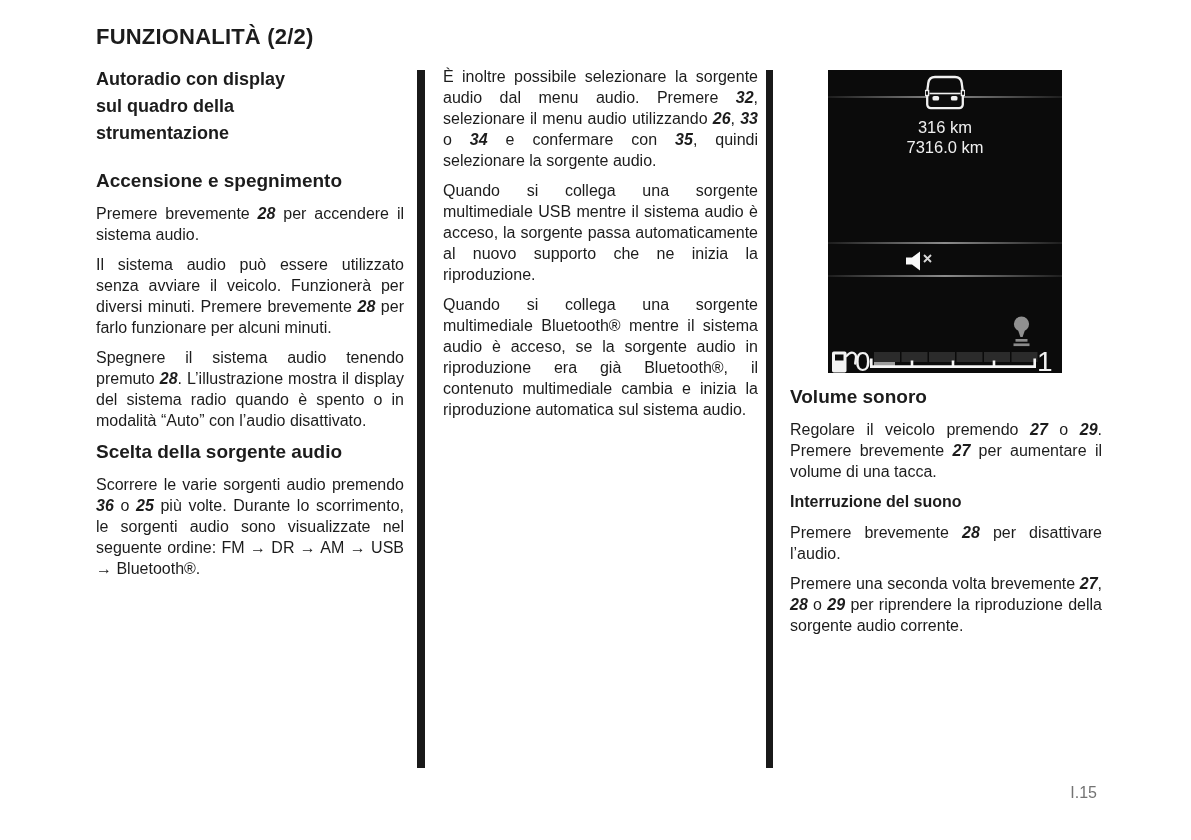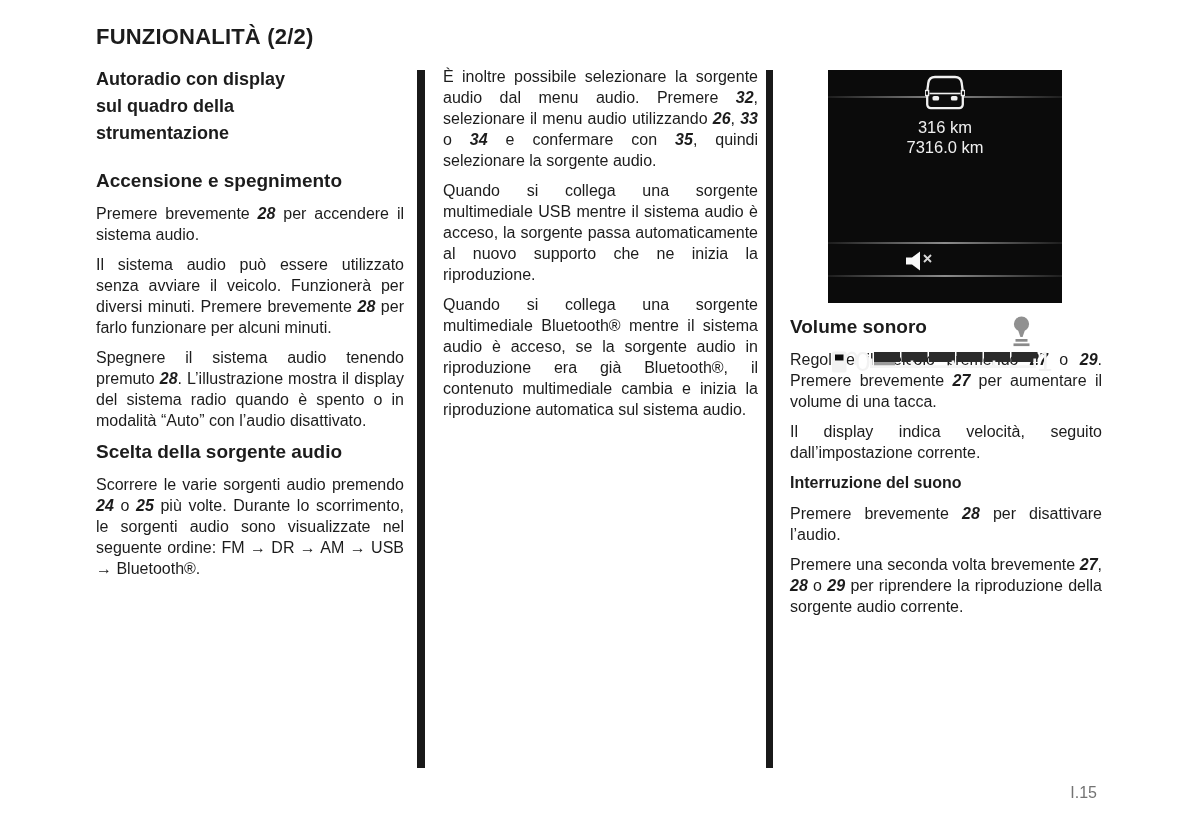--- a/index.html
+++ b/index.html
@@ -25,21 +25,21 @@
   .sub-heading { margin:4px 0 10px 0; font-size:16px; line-height:21px; font-weight:bold; }
   .body { margin:4px 0 9px 0; font-size:16px; line-height:21px; text-align:justify; }
   .ref { font-weight:bold; font-style:italic; }
 
   .vbar { position:absolute; top:70px; height:698px; background:#191919; }
   .vbar-1 { left:417px; width:8px; }
   .vbar-2 { left:766px; width:7px; }
 
   
   .display {
-    position:relative; margin:0 0 12px 38px; width:234px; height:233px;
+    position:relative; margin:0 0 12px 38px; width:234px; height:303px;
     background:#0b0b0b; color:#eeeeee;
   }
   .dline { position:absolute; left:0; width:100%; height:2px;
     background:linear-gradient(90deg,#1d1d1d 0%,#8c8c8c 50%,#1d1d1d 100%); }
   .dline.l-top { top:26px; }
   .dline.l-m1 { top:172px; }
   .dline.l-m2 { top:205px; }
   .car-ic { position:absolute; left:97px; top:4px; }
   .d-text { position:absolute; width:100%; text-align:center; font-size:16.5px; color:#efefef; }
   .d-trip { top:48px; }
@@ -67,21 +67,21 @@
     <h2 class="chapter-heading">Autoradio con display
 sul quadro della
 strumentazione</h2>
 
     <h3 class="section-heading">Accensione e spegnimento</h3>
     <p class="body"><span>Premere brevemente </span><span class="ref">28</span><span> per accendere il sistema audio.</span></p>
     <p class="body"><span>Il sistema audio può essere utilizzato senza avviare il veicolo. Funzionerà per diversi minuti. Premere brevemente </span><span class="ref">28</span><span> per farlo funzionare per alcuni minuti.</span></p>
     <p class="body"><span>Spegnere il sistema audio tenendo premuto </span><span class="ref">28</span><span>. L’illustrazione mostra il display del sistema radio quando è spento o in modalità “Auto” con l’audio disattivato.</span></p>
 
     <h3 class="section-heading spaced">Scelta della sorgente audio</h3>
-    <p class="body"><span>Scorrere le varie sorgenti audio premendo </span><span class="ref">24</span><span> o </span><span class="ref">25</span><span> più volte. Durante lo scorrimento, le sorgenti audio sono visualizzate nel seguente ordine: FM → DR → AM → USB → Bluetooth®.</span></p>
+    <p class="body"><span>Scorrere le varie sorgenti audio premendo </span><span class="ref">36</span><span> o </span><span class="ref">25</span><span> più volte. Durante lo scorrimento, le sorgenti audio sono visualizzate nel seguente ordine: FM → DR → AM → USB → Bluetooth®.</span></p>
   </div>
 
   <div class="vbar vbar-1"></div>
 
   <div class="col col-mid">
     <p class="body"><span>È inoltre possibile selezionare la sorgente audio dal menu audio. Premere </span><span class="ref">32</span><span>, selezionare il menu audio utilizzando </span><span class="ref">26</span><span>, </span><span class="ref">33</span><span> o </span><span class="ref">34</span><span> e confermare con </span><span class="ref">35</span><span>, quindi selezionare la sorgente audio.</span></p>
     <p class="body"><span>Quando si collega una sorgente multimediale USB mentre il sistema audio è acceso, la sorgente passa automaticamente al nuovo supporto che ne inizia la riproduzione.</span></p>
     <p class="body"><span>Quando si collega una sorgente multimediale Bluetooth® mentre il sistema audio è acceso, se la sorgente audio in riproduzione era già Bluetooth®, il contenuto multimediale cambia e inizia la riproduzione automatica sul sistema audio.</span></p>
   </div>
 
@@ -138,21 +138,20 @@
         <rect x="6" y="16" width="21" height="4.5" fill="#9c9c9c"></rect>
         <path d="M2 20.6 H168" stroke="#f5f5f5" stroke-width="2.6"></path>
         <path d="M3.3 12.5 V20 M44 14.5 V20 M85 14.5 V20 M126 14.5 V20 M166.7 12.5 V20" stroke="#f5f5f5" stroke-width="2.6"></path>
       </svg>
 
       <div class="fuel-num fuel-1">1</div>
     </div>
 
     <h3 class="section-heading">Volume sonoro</h3>
     <p class="body"><span>Regolare il veicolo premendo </span><span class="ref">27</span><span> o </span><span class="ref">29</span><span>. Premere brevemente </span><span class="ref">27</span><span> per aumentare il volume di una tacca.</span></p>
-    <p class="body"><span>Il display indica velocità, seguito dall’impostazione corrente.</span></p>
 
     <h4 class="sub-heading">Interruzione del suono</h4>
     <p class="body"><span>Premere brevemente </span><span class="ref">28</span><span> per disattivare l’audio.</span></p>
     <p class="body"><span>Premere una seconda volta brevemente </span><span class="ref">27</span><span>, </span><span class="ref">28</span><span> o </span><span class="ref">29</span><span> per riprendere la riproduzione della sorgente audio corrente.</span></p>
   </div>
 
   <div class="page-number">I.15</div>
 
 </div>
 

